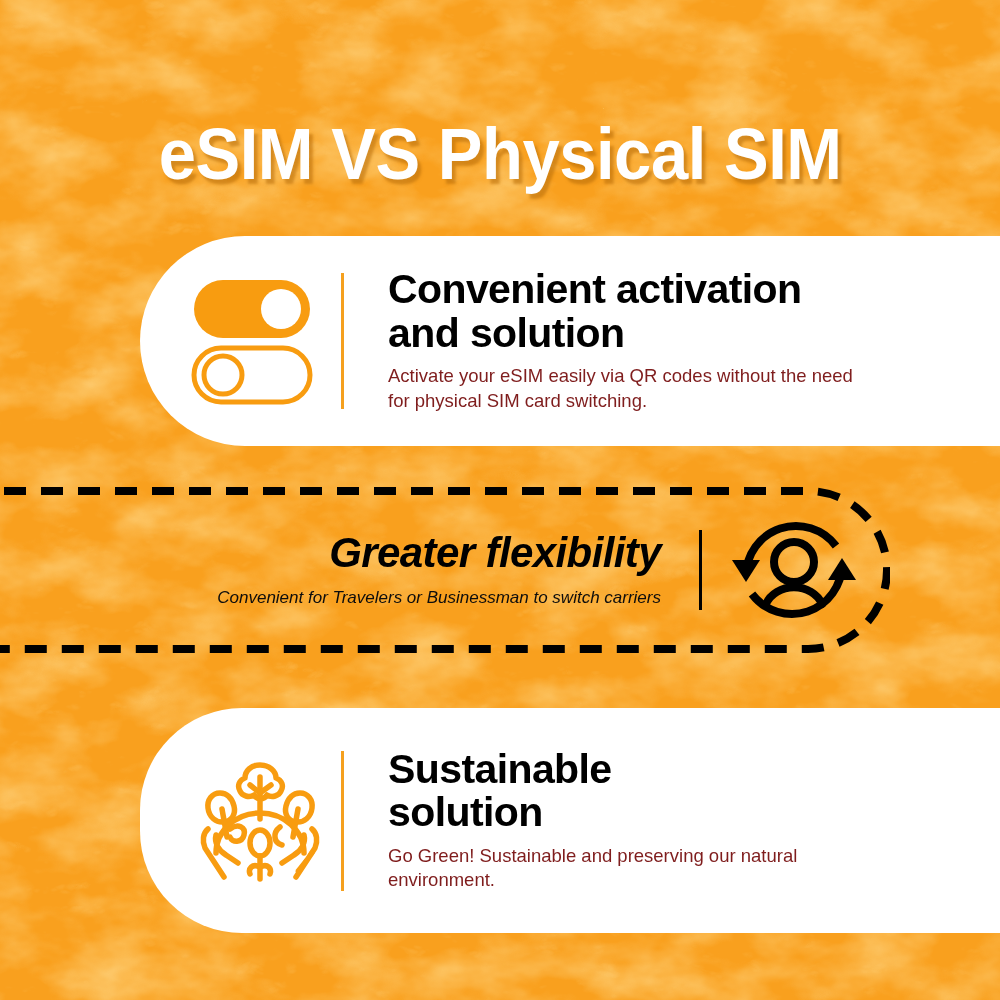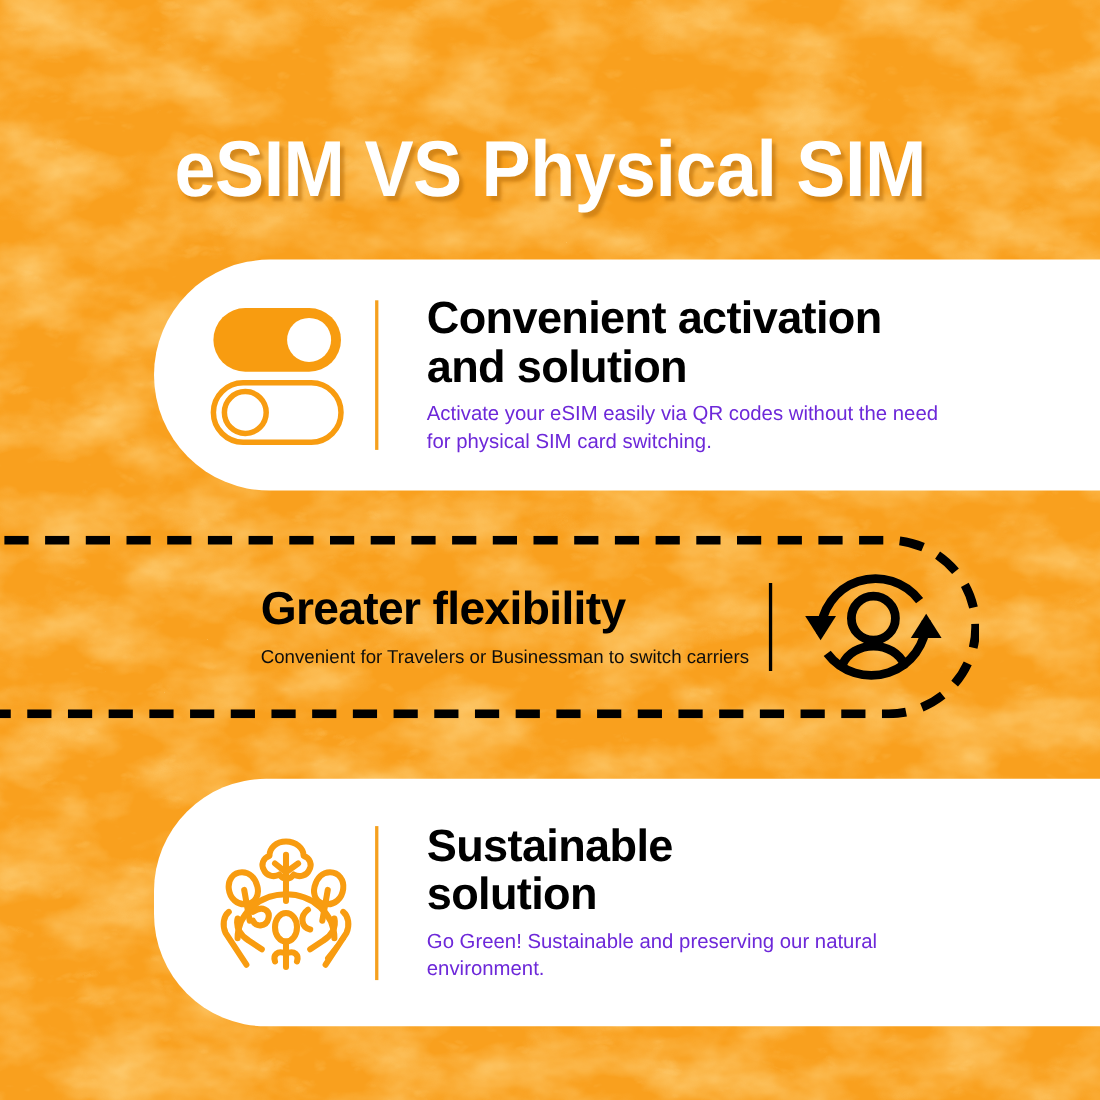--- a/index.html
+++ b/index.html
@@ -53,33 +53,33 @@
   #card-1 .card-divider{height:136px;}
   #card-3 .card-divider{height:140px;}
 
   .card-text{flex:1 1 auto;padding-right:40px;}
   .card-heading{
     font-size:41px;font-weight:bold;color:#000000;
     line-height:1.06;letter-spacing:-0.6px;margin:0 0 9px 0;
   }
   .card-heading .l2{display:block;}
   .card-body{
-    font-size:18.5px;color:#6d28d9;line-height:1.33;margin:0;max-width:470px;
+    font-size:18.5px;color:#7f1d1d;line-height:1.33;margin:0;max-width:470px;
   }
 
   
   #band{
     position:absolute;left:-30px;top:487px;width:920px;height:166px;z-index:4;
   }
   #band-border{position:absolute;inset:0;}
   #band-inner{
     position:absolute;inset:0;display:flex;align-items:center;
     justify-content:flex-end;padding-right:26px;box-sizing:border-box;
   }
-  #band-text{text-align:left;margin-right:0;}
+  #band-text{text-align:right;margin-right:20px;font-style:italic;}
   #band-heading{
     font-size:42px;font-weight:bold;color:#000000;line-height:1;
     letter-spacing:-0.6px;margin:0 0 14px 0;white-space:nowrap;
   }
   #band-body{
     font-size:17px;color:#0d0d0d;line-height:1.2;margin:0;white-space:nowrap;
   }
   #band-divider{
     width:3px;height:80px;background:#000000;margin:0 22px 0 18px;flex:0 0 auto;
   }

